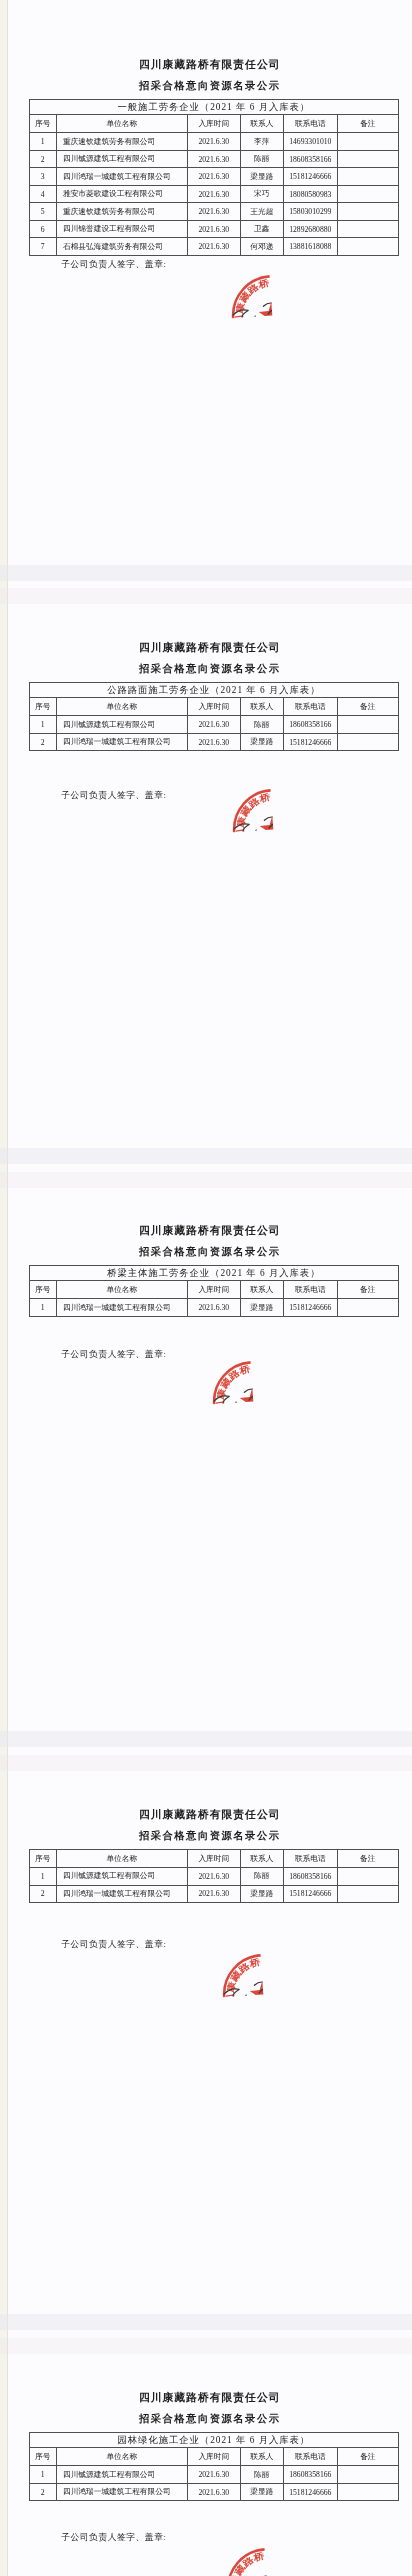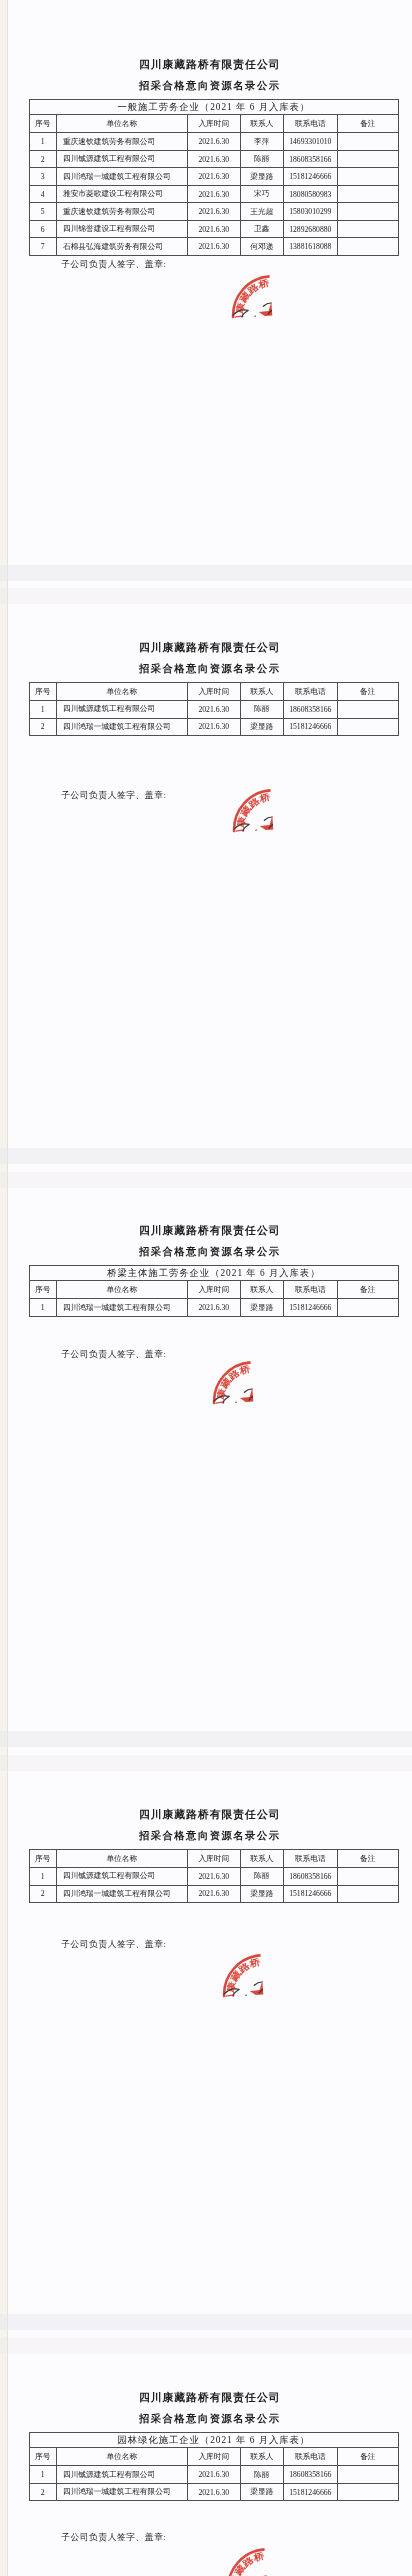--- a/index.html
+++ b/index.html
@@ -169,20 +169,23 @@
     <table class="roster">
       <colgroup>
         <col class="w0">
         <col class="w1">
         <col class="w2">
         <col class="w3">
         <col class="w4">
         <col class="w5">
       </colgroup>
       <thead>
+        <tr>
+          <th class="ttl" colspan="6">公路路面施工劳务企业（2021 年 6 月入库表）</th>
+        </tr>
         <tr class="hdr">
           <th>序号</th>
           <th>单位名称</th>
           <th>入库时间</th>
           <th>联系人</th>
           <th>联系电话</th>
           <th>备注</th>
         </tr>
       </thead>
       <tbody>

